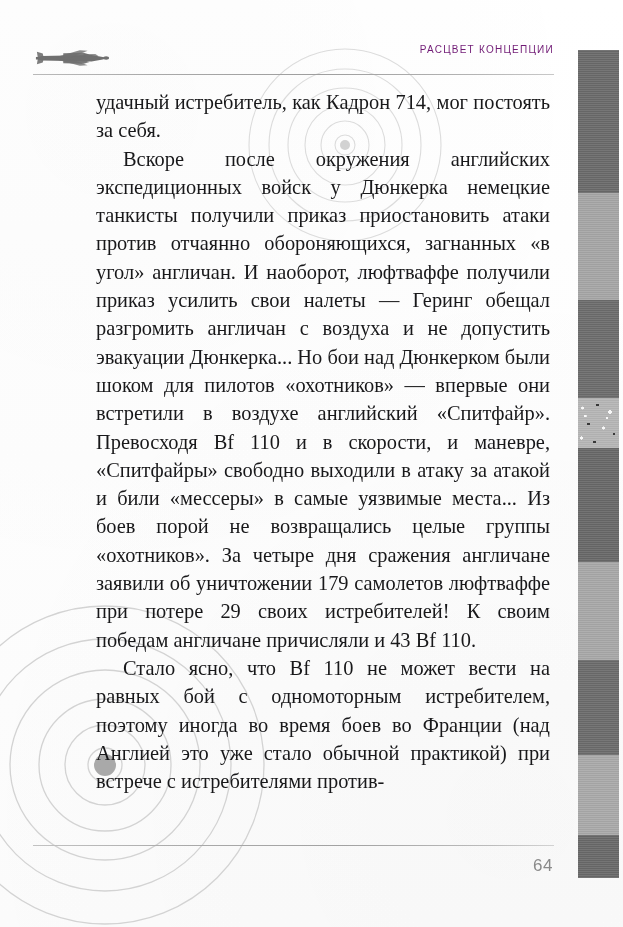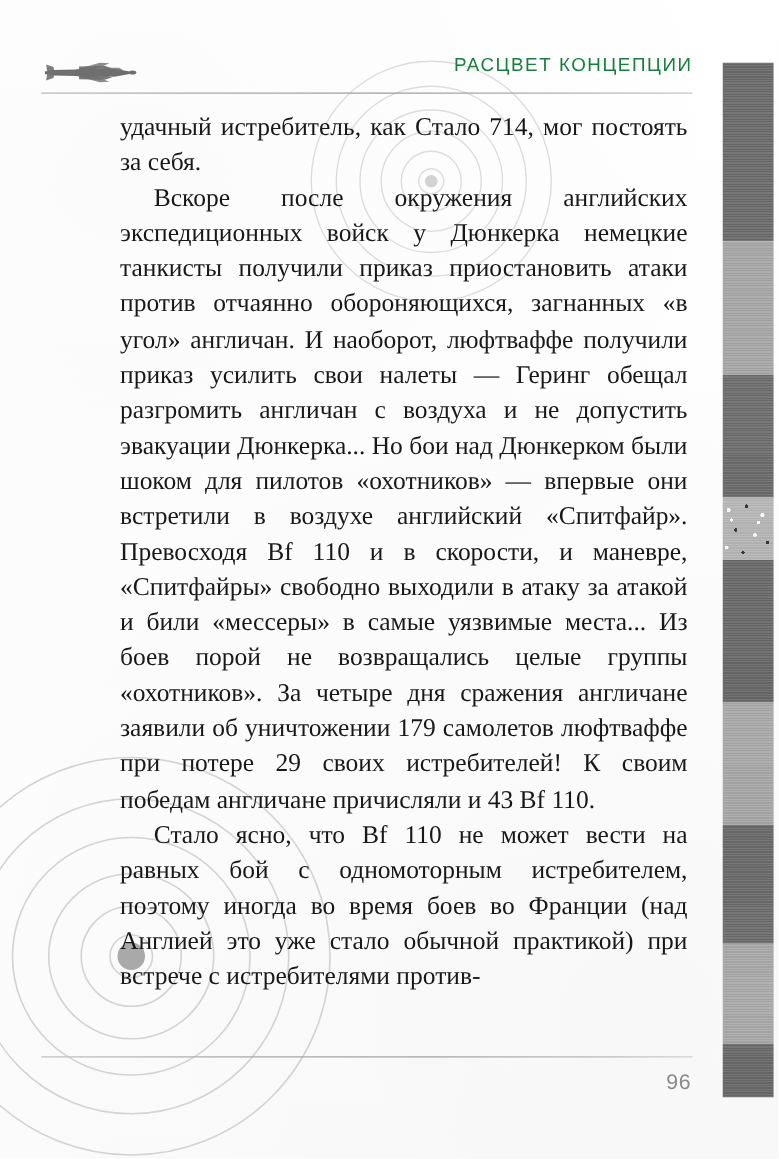--- a/index.html
+++ b/index.html
@@ -43,23 +43,23 @@
     left: 33px;
     top: 40px;
     width: 521px;
     height: 36px;
   }
   #chapter-title {
     position: absolute;
     right: 0;
     top: 4px;
     font-family: "Liberation Sans", "DejaVu Sans", sans-serif;
-    font-size: 15px;
+    font-size: 10px;
     letter-spacing: 1.25px;
-    color: #15803d;
+    color: #701a75;
     white-space: nowrap;
     text-transform: uppercase;
   }
   #header-aircraft {
     position: absolute;
     left: 0;
     top: 6px;
     width: 78px;
     height: 24px;
   }
@@ -189,27 +189,27 @@
         <path d="M104 15 L128 15 L134 19 L104 20 Z" opacity="0.75"></path>
       </g>
     </svg>
 
     <div id="chapter-title">РАСЦВЕТ КОНЦЕПЦИИ</div>
   </div>
 
   <div id="header-rule"></div>
 
   <div id="body-text">
-    <p class="para">удачный истребитель, как Стало 714, мог постоять за себя.</p>
+    <p class="para">удачный истребитель, как Кадрон 714, мог постоять за себя.</p>
     <p class="para indented">Вскоре после окружения английских экспедиционных войск у Дюнкерка немецкие танкисты получили приказ приостановить атаки против отчаянно обороняющихся, загнанных «в угол» англичан. И наоборот, люфтваффе получили приказ усилить свои налеты — Геринг обещал разгромить англичан с воздуха и не допустить эвакуации Дюнкерка... Но бои над Дюнкерком были шоком для пилотов «охотников» — впервые они встретили в воздухе английский «Спитфайр». Превосходя Bf 110 и в скорости, и маневре, «Спитфайры» свободно выходили в атаку за атакой и били «мессеры» в самые уязвимые места... Из боев порой не возвращались целые группы «охотников». За четыре дня сражения англичане заявили об уничтожении 179 самолетов люфтваффе при потере 29 своих истребителей! К своим победам англичане причисляли и 43 Bf 110.</p>
     <p class="para indented">Стало ясно, что Bf 110 не может вести на равных бой с одномоторным истребителем, поэтому иногда во время боев во Франции (над Англией это уже стало обычной практикой) при встрече с истребителями против-</p>
   </div>
 
   <div id="footer-rule"></div>
-  <div id="page-number">96</div>
+  <div id="page-number">64</div>
 
   <div id="thumb-index">
       <div class="thumb-band" style="top: 0px; height: 143px; background: rgb(109, 109, 109);">
         <div class="grain" style="background: repeating-linear-gradient(0deg, rgba(255, 255, 255, 0.16) 0px, rgba(255, 255, 255, 0.16) 1px, rgba(0, 0, 0, 0.12) 1px, rgba(0, 0, 0, 0.12) 2px);"></div>
       </div>
       <div class="thumb-band" style="top: 143px; height: 107px; background: rgb(166, 166, 166);">
         <div class="grain" style="background: repeating-linear-gradient(0deg, rgba(255, 255, 255, 0.16) 0px, rgba(255, 255, 255, 0.16) 1px, rgba(0, 0, 0, 0.12) 1px, rgba(0, 0, 0, 0.12) 2px);"></div>
       </div>
       <div class="thumb-band" style="top: 250px; height: 98px; background: rgb(111, 111, 111);">
         <div class="grain" style="background: repeating-linear-gradient(0deg, rgba(255, 255, 255, 0.16) 0px, rgba(255, 255, 255, 0.16) 1px, rgba(0, 0, 0, 0.12) 1px, rgba(0, 0, 0, 0.12) 2px);"></div>

